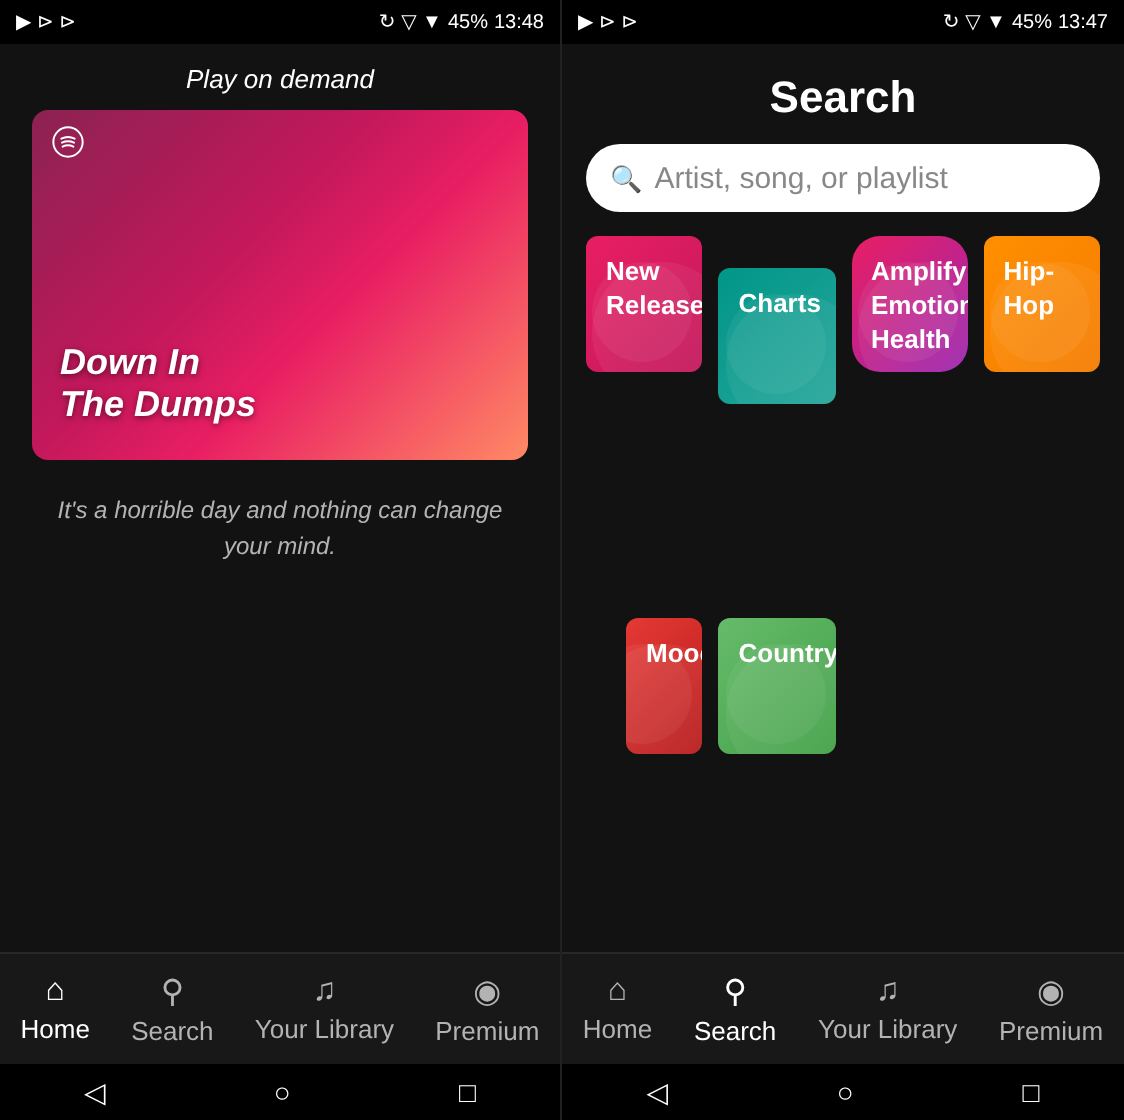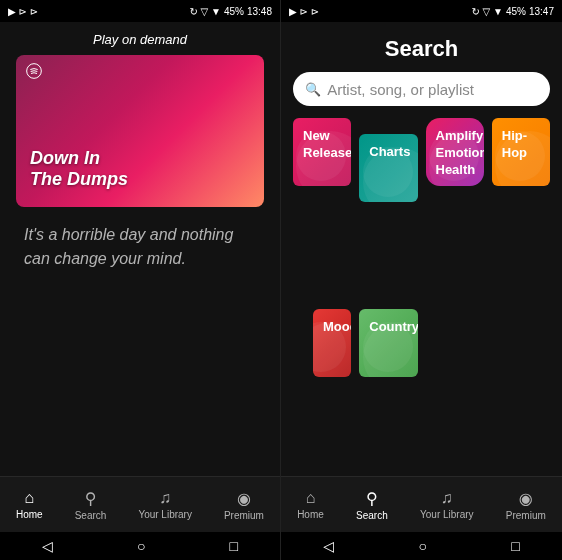--- a/index.html
+++ b/index.html
@@ -49,21 +49,21 @@
     }
     .play-on-demand-title {
       color: #fff;
       font-size: 13px;
       text-align: center;
       padding: 10px 0 8px;
       font-weight: 500;
     }
     .album-card {
       width: 100%;
-      height: 152px;
+      height: 175px;
       border-radius: 8px;
       overflow: hidden;
       position: relative;
       margin-bottom: 12px;
       flex-shrink: 0;
     }
     .album-card-1 {
       background: linear-gradient(135deg, #8B2252 0%, #C2185B 40%, #E91E63 60%, #FF8A65 100%);
     }
     .album-card-2 {
@@ -81,21 +81,22 @@
     }
     .album-card .spotify-icon {
       position: absolute;
       top: 8px;
       left: 10px;
       width: 16px;
       height: 16px;
     }
     .description-text {
       color: #b3b3b3;
-      font-size: 16px;
+      font-size: 12px;
+      text-align: center;
       line-height: 1.5;
       padding: 4px 8px 10px;
     }
 
     
     .bottom-nav {
       height: 56px;
       background: #181818;
       border-top: 1px solid #282828;
       display: flex;
@@ -105,21 +106,21 @@
     }
     .nav-item {
       display: flex;
       flex-direction: column;
       align-items: center;
       gap: 2px;
       cursor: pointer;
       padding: 4px 8px;
     }
     .nav-icon { font-size: 16px; }
-    .nav-label { font-size: 10px; color: #b3b3b3; }
+    .nav-label { font-size: 13px; color: #b3b3b3; }
     .nav-item.active .nav-label { color: #fff; }
     .nav-item.active .nav-icon { color: #fff; }
     .nav-icon { color: #b3b3b3; }
 
     
     .system-nav {
       height: 28px;
       background: #000;
       display: flex;
       align-items: center;

